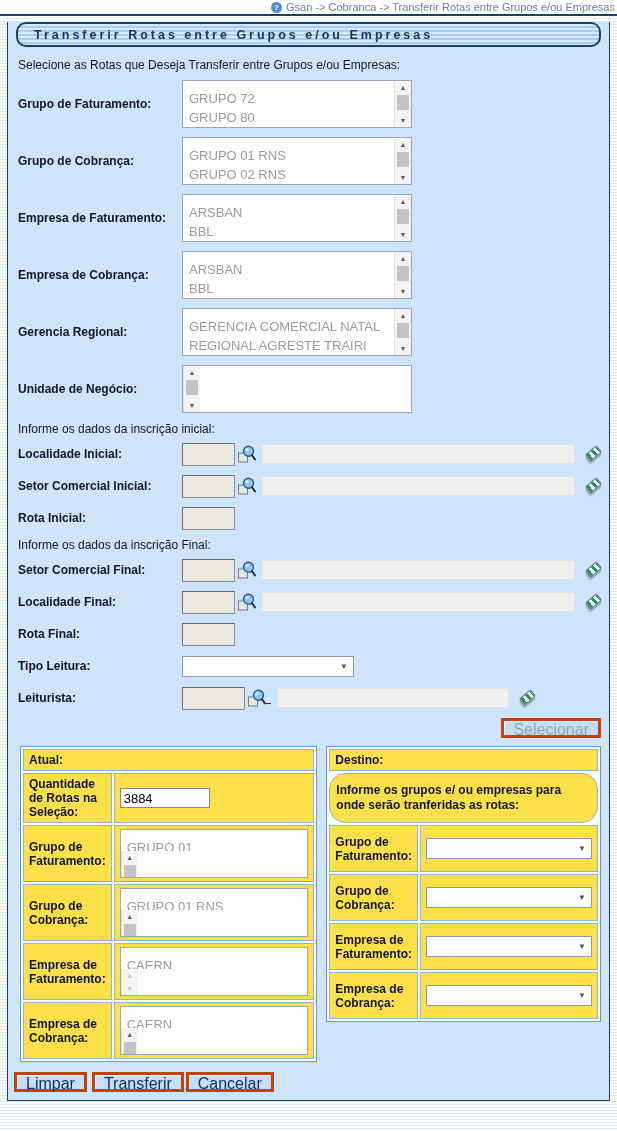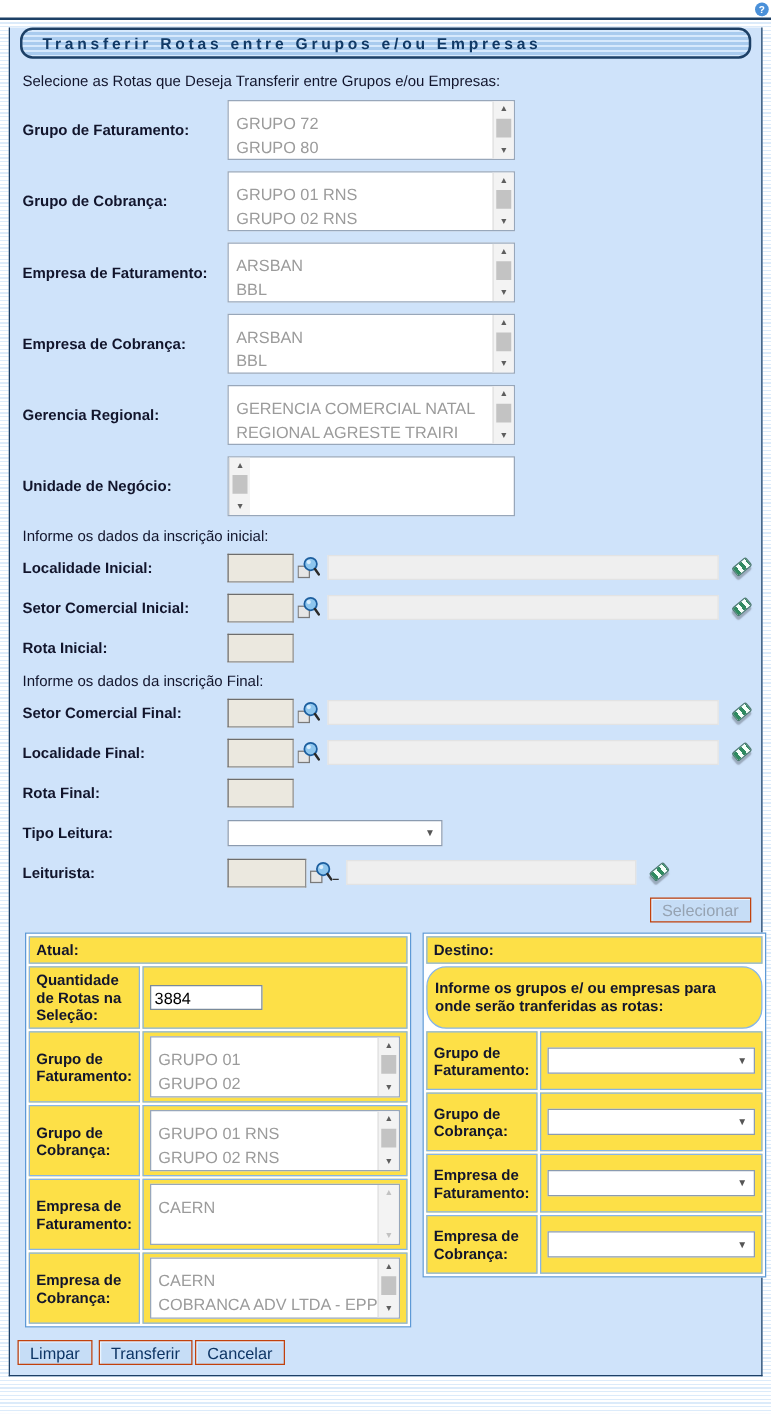--- a/index.html
+++ b/index.html
@@ -59,51 +59,52 @@
     background:repeating-linear-gradient(90deg,#2f8a60 0 3px,#f6fffa 3px 6px);
     transform:rotate(-40deg); box-shadow:-2px 2px 1px rgba(120,132,146,.6); }
   .lrow .spacer { flex:1; }
 
   
   .fake-select { width:172px; height:21px; background:#fff; border:1px solid #8b9bb0;
     display:flex; align-items:center; justify-content:flex-end; padding-right:5px; cursor:pointer; }
   .fake-select .arrow { font-size:8px; color:#555; }
 
   .selecionar-row { display:flex; justify-content:flex-end; margin:4px 2px 8px 0; }
-  .btn { background:#c6ddf6; border:1px solid #c2410c; color:#0d3464; font-size:13px;
+  .btn { background:#c6ddf6; border:3px solid #c2410c; color:#0d3464; font-size:16px;
     height:20px; padding:0 9px; box-shadow:inset 1px 1px 0 #eaf4ff; font-family:"Liberation Sans",sans-serif; cursor:pointer; }
   .btn-disabled { color:#96a3b2; }
 
   
   .tables-wrap { display:flex; align-items:flex-start; gap:9px; margin:4px 2px 0 6px; }
   .gsan-table { border-collapse:separate; border-spacing:2px; background:#fff; border:1px solid #5d99d6; }
   .gsan-table td { background:#fde047; border:1px solid #86b5e8; padding:3px 5px;
     font-size:12px; color:#12152c; vertical-align:middle; }
   .t-head { font-weight:bold; }
   .t-label { font-weight:bold; width:88px; line-height:14px; }
   .atual-table { width:318px; }
   .destino-table { width:260px; }
   .destino-table .t-label { width:84px; }
   .destino-table .sel-cell { padding:12px 5px; }
   .qty-input { width:90px; height:20px; border:1px solid #7a8a9a; background:#fff; color:#000;
     font-size:13px; padding:0 3px; }
-  .cell-listbox { width:100%; height:49px; }
+  .cell-listbox { width:100%; height:49px;flex-direction:column; }
   .info-cell { font-weight:bold; padding:9px 6px !important; line-height:15px;border-radius:16px; }
 
   
   .bottom-buttons { display:flex; flex-direction:row; align-items:flex-end; gap:2px; margin:10px 2px 2px 0; }
   .bottom-buttons .row { display:flex; gap:5px; }
 </style>
 </head>
 <body>
 
 <div class="page">
 
   <div class="breadcrumb-bar">
     <span class="help-icon">?</span>
+    <span>Gsan -&gt; Cobranca -&gt; Transferir Rotas entre Grupos e/ou Empresas</span>
   </div>
 
   <div class="frame">
     <div class="content">
 
       <div class="title-bar">
         <span class="title-text">Transferir Rotas entre Grupos e/ou Empresas</span>
       </div>
 
       <div class="intro">Selecione as Rotas que Deseja Transferir entre Grupos e/ou Empresas:</div>

